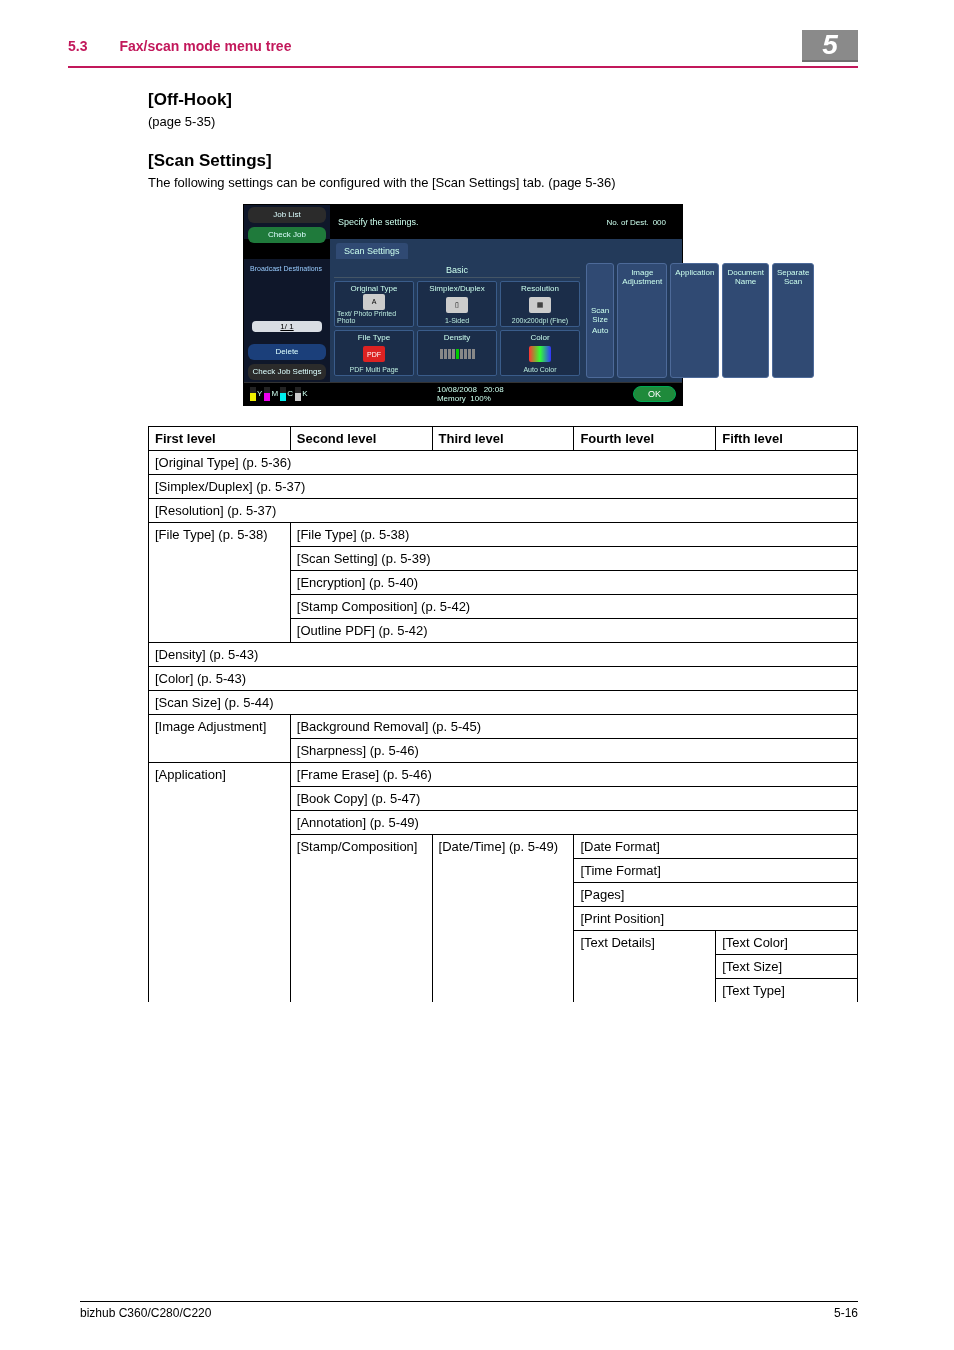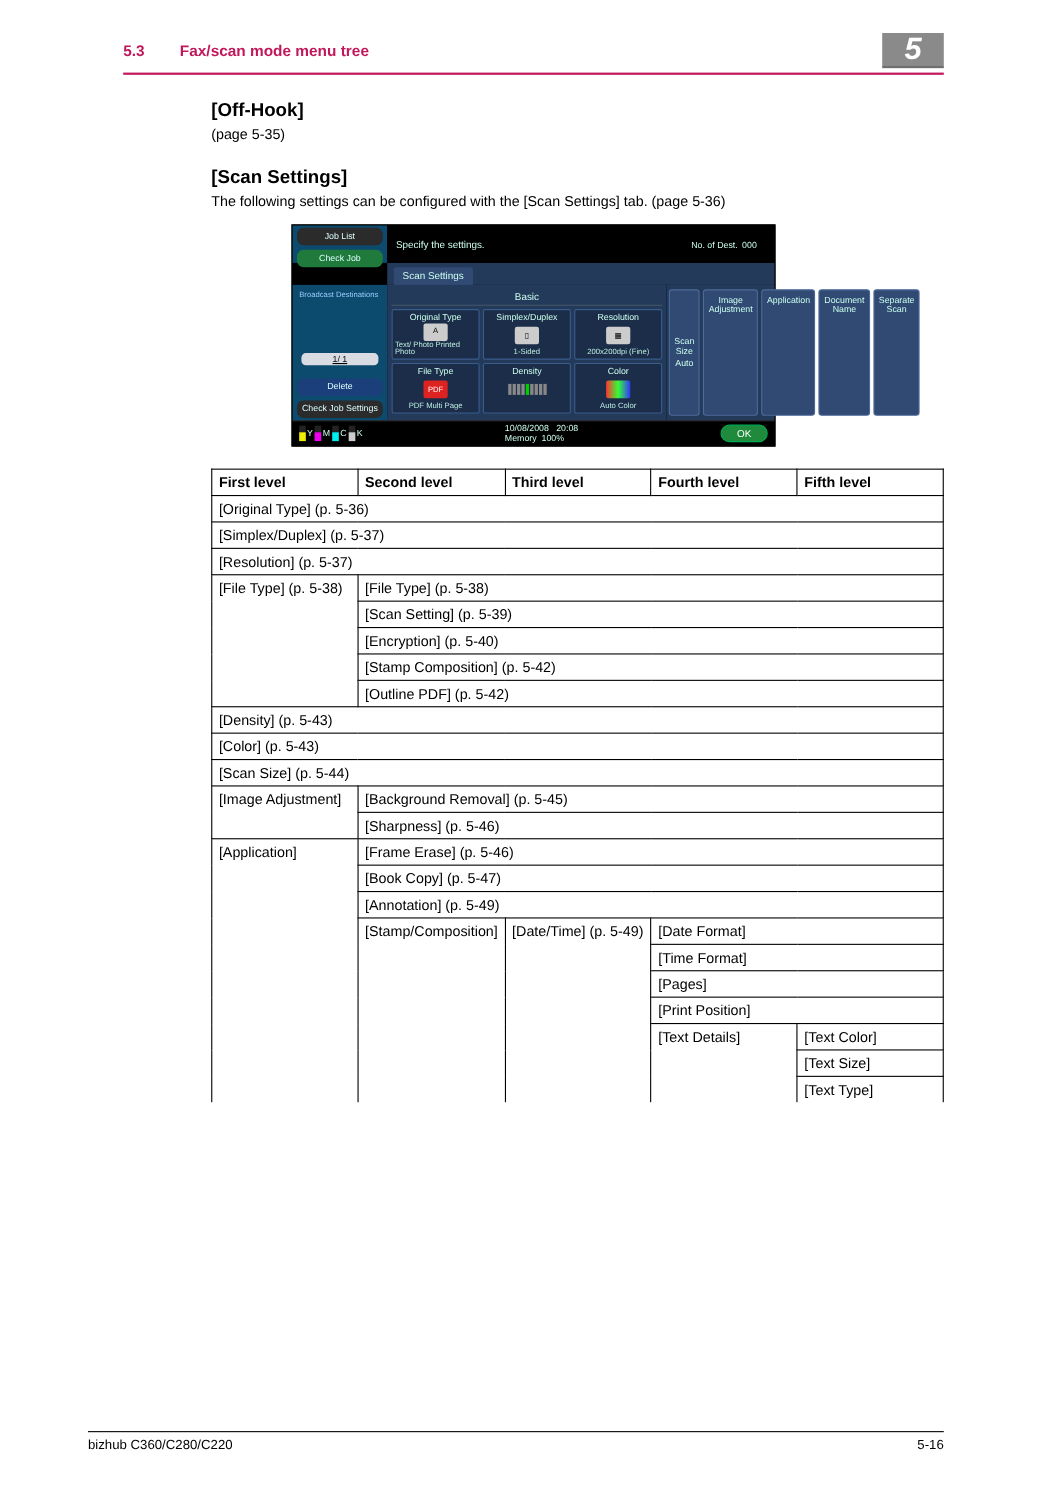--- a/index.html
+++ b/index.html
@@ -8,21 +8,21 @@
     font-family: Arial, Helvetica, sans-serif;
     font-size:13px;
     color:#000;
     width:954px;
   }
   .page {
     width:938px;
     min-height:1350px;
     position:relative;
     box-sizing:border-box;
-    padding:30px 80px 30px 112px;
+    padding:30px 80px 30px 68px;
   }
   .top-header {
     display:flex;
     align-items:center;
     justify-content:space-between;
     margin-bottom:4px;
   }
   .top-header .left {
     display:flex;
     align-items:baseline;
@@ -76,21 +76,21 @@
     font-size:9px;
     box-sizing:border-box;
     border:1px solid #000;
   }
   .dp-top {
     display:flex;
     height:34px;
   }
   .dp-side {
     width:86px;
-    background:#0c4a6e;
+    background:#0f172a;
     display:flex;
     flex-direction:column;
   }
   .dp-side-btn {
     background:#2b2b2b;
     color:#dff;
     border-radius:6px;
     margin:2px 4px;
     padding:2px 4px;
     text-align:center;

